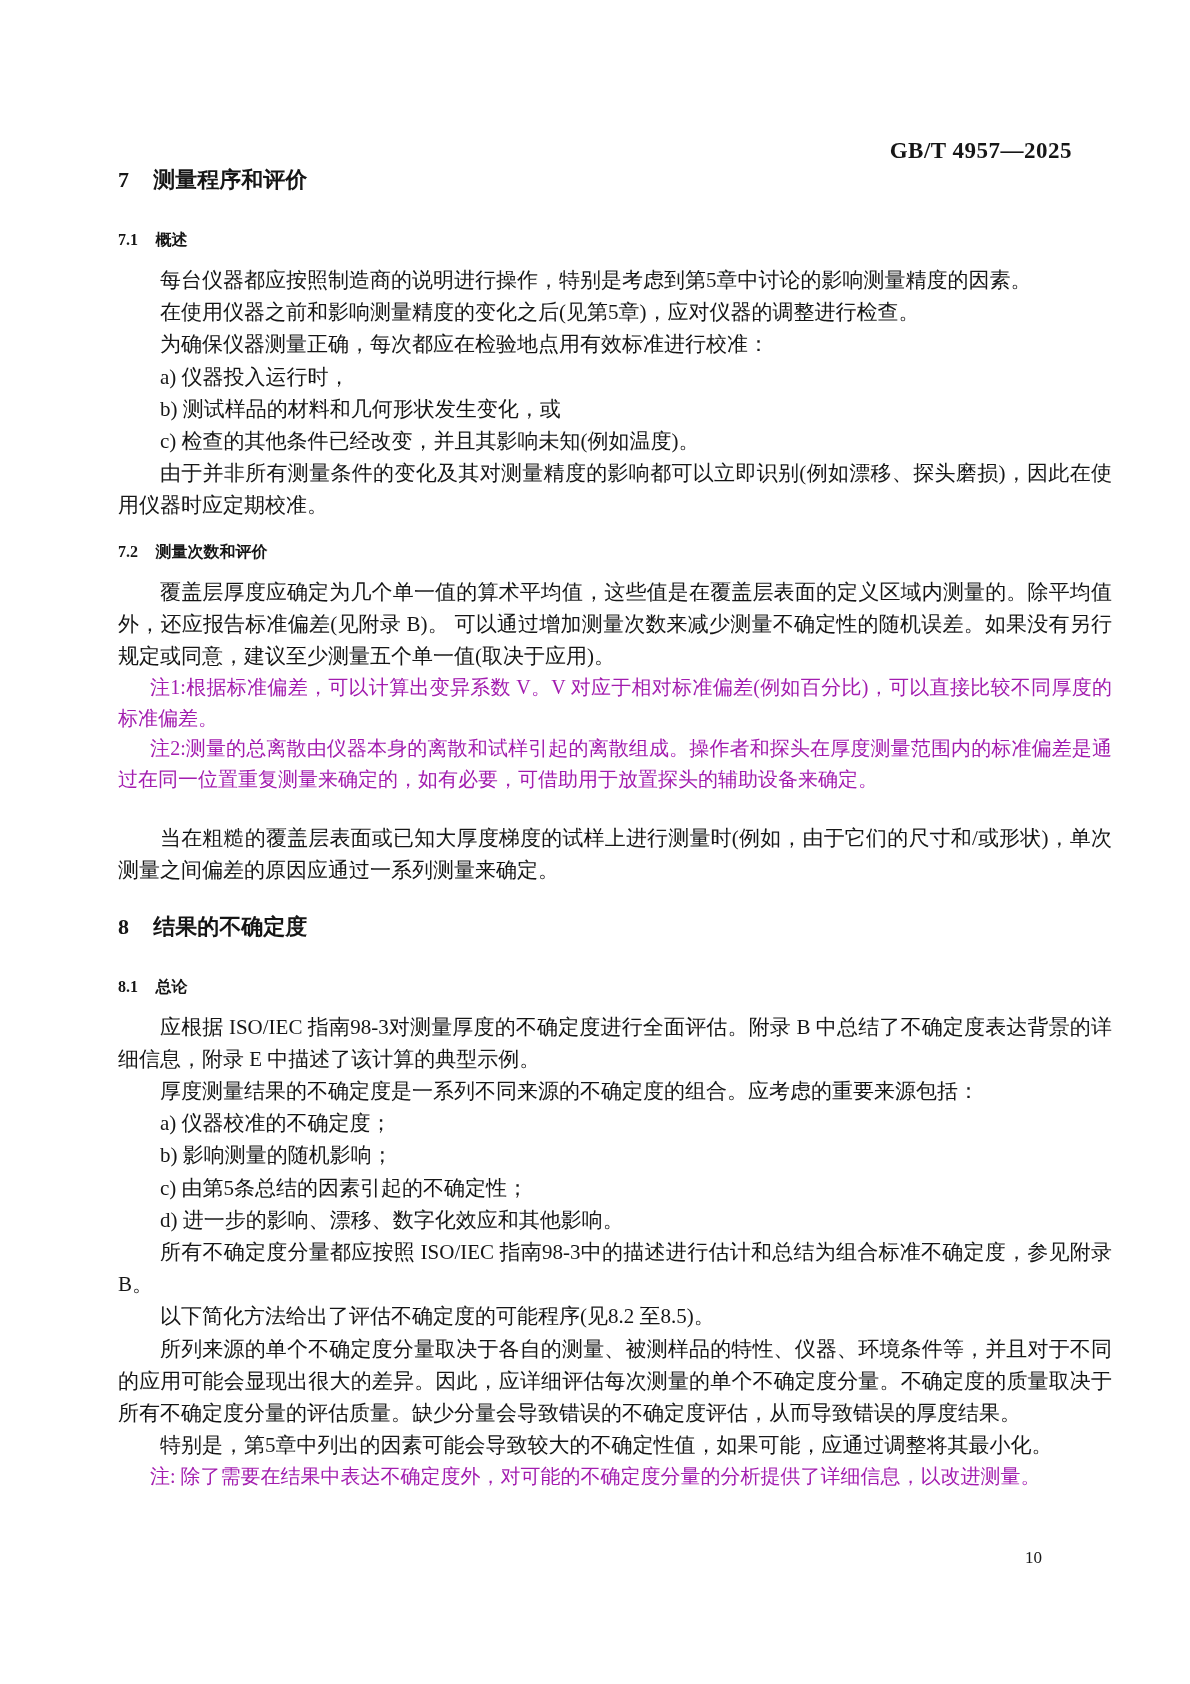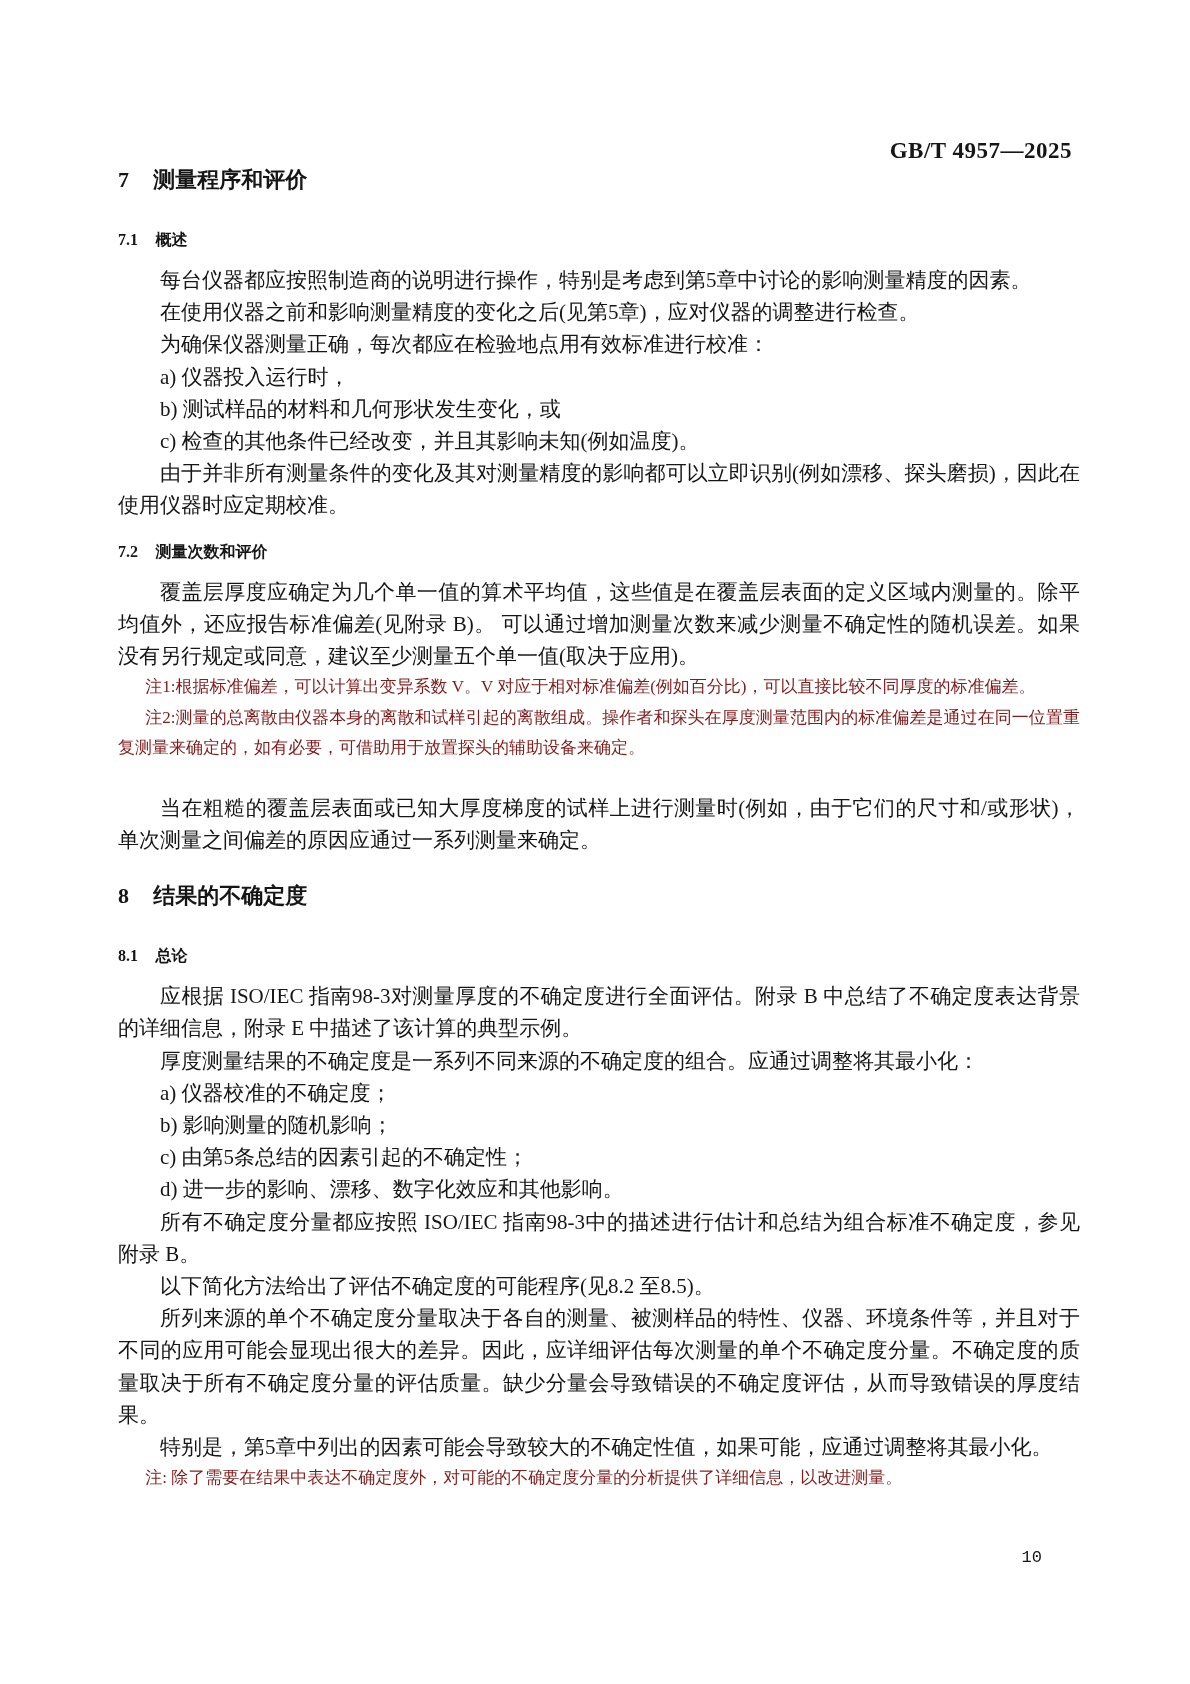--- a/index.html
+++ b/index.html
@@ -2,21 +2,21 @@
 <html><head>
 <meta charset="utf-8">
 <style>
   html,body { margin:0; padding:0; background:#e8e8e8; }
   .page {
     position:relative;
     width:1190px; height:1684px;
     margin:0 auto;
     background:#ffffff;
     box-sizing:border-box;
-    padding:140px 110px 0 118px;
+    padding:140px 78px 0 118px;
     color:#161616;
     font-family:"Liberation Serif","DejaVu Serif",serif;
     font-size:21px;
     overflow:hidden;
   }
   .doc-header {
     position:absolute;
     top:138px; right:118px;
     font-family:"Liberation Serif","DejaVu Serif",serif;
     font-weight:bold;
@@ -46,32 +46,32 @@
     text-indent:2em;
     text-align:justify;
   }
   .list-item {
     margin:0;
     line-height:32.2px;
     text-indent:2em;
   }
   .note {
     margin:0;
-    font-size:17px;
+    font-size:20px;
     line-height:30.5px;
     text-indent:1.6em;
     text-align:justify;
-    color:#7f1d1d;
+    color:#a21caf;
   }
   .gap-top { margin-top:28px; }
   .page-footer {
     position:absolute;
     top:1548px; right:148px;
     font-size:17px;
-    font-family:Liberation Mono, monospace;
+    font-family:Liberation Serif, serif;
   }
 </style>
 </head>
 <body>
 
 <div class="page">
 
   <div class="doc-header">GB/T 4957—2025</div>
 
   <div class="h-chapter first">
@@ -101,21 +101,21 @@
 
   <div class="h-chapter">
     <span class="h-num">8</span><span>结果的不确定度</span>
   </div>
 
   <div class="h-section">
     <span class="h-num">8.1</span><span>总论</span>
   </div>
 
   <p class="para">应根据 ISO/IEC 指南98-3对测量厚度的不确定度进行全面评估。附录 B 中总结了不确定度表达背景的详细信息，附录 E 中描述了该计算的典型示例。</p>
-  <p class="para">厚度测量结果的不确定度是一系列不同来源的不确定度的组合。应通过调整将其最小化：</p>
+  <p class="para">厚度测量结果的不确定度是一系列不同来源的不确定度的组合。应考虑的重要来源包括：</p>
   <p class="list-item">a) 仪器校准的不确定度；</p>
   <p class="list-item">b) 影响测量的随机影响；</p>
   <p class="list-item">c) 由第5条总结的因素引起的不确定性；</p>
   <p class="list-item">d) 进一步的影响、漂移、数字化效应和其他影响。</p>
   <p class="para">所有不确定度分量都应按照 ISO/IEC 指南98-3中的描述进行估计和总结为组合标准不确定度，参见附录 B。</p>
   <p class="para">以下简化方法给出了评估不确定度的可能程序(见8.2 至8.5)。</p>
   <p class="para">所列来源的单个不确定度分量取决于各自的测量、被测样品的特性、仪器、环境条件等，并且对于不同的应用可能会显现出很大的差异。因此，应详细评估每次测量的单个不确定度分量。不确定度的质量取决于所有不确定度分量的评估质量。缺少分量会导致错误的不确定度评估，从而导致错误的厚度结果。</p>
   <p class="para">特别是，第5章中列出的因素可能会导致较大的不确定性值，如果可能，应通过调整将其最小化。</p>
   <p class="note">注: 除了需要在结果中表达不确定度外，对可能的不确定度分量的分析提供了详细信息，以改进测量。</p>
 

